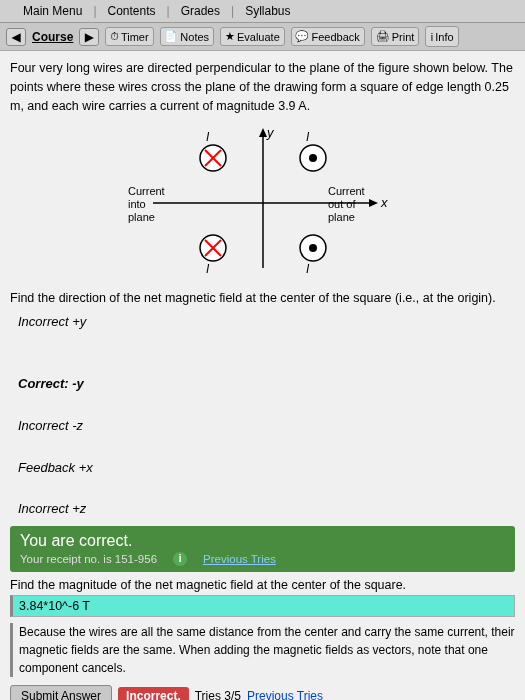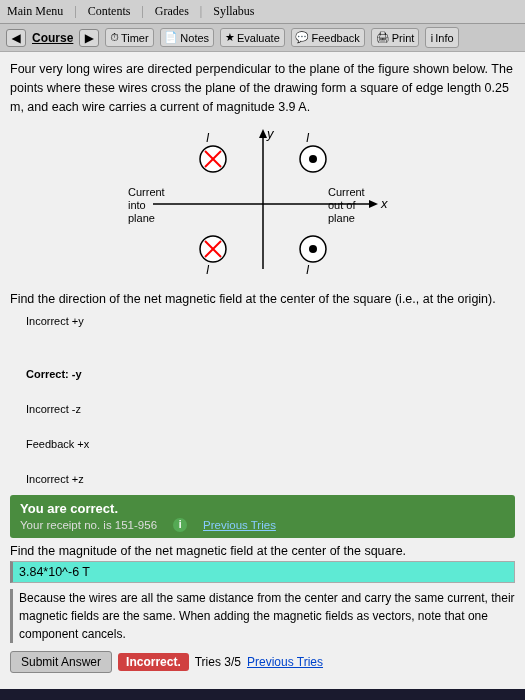--- a/index.html
+++ b/index.html
@@ -16,24 +16,23 @@
     .app-window {
       width: 525px;
       background: #e8e8e8;
       min-height: 680px;
     }
     .menu-bar {
       background: #d0d0d0;
       border-bottom: 1px solid #999;
       display: flex;
       align-items: center;
-      padding: 2px 0;
+      padding: 2px 16px;
       font-size: 12px;
       gap: 2px;
-      font-family: Liberation Serif, serif;
     }
     .menu-item {
       padding: 1px 6px;
       cursor: pointer;
       color: #000;
       border: 1px solid transparent;
     }
     .menu-separator {
       color: #888;
       padding: 0 2px;
@@ -96,24 +95,25 @@
       width: 280px;
       height: 160px;
     }
     .find-text {
       font-size: 12.5px;
       color: #000;
       margin: 6px 0 4px 0;
       line-height: 1.5;
     }
     .options-list {
-      font-size: 11px;
+      font-size: 13px;
       line-height: 1.6;
-      margin-left: 16px;
-      color: #000;
+      margin-left: 8px;
+      color: #000;
+      font-style: italic;
     }
     .option-item { display: block; }
     .option-correct { font-weight: bold; color: #000; }
     .feedback-box {
       background: #4a8c3f;
       color: white;
       padding: 6px 10px;
       border-radius: 3px;
       font-size: 12px;
       margin: 6px 0;
@@ -285,21 +285,21 @@
       <span class="option-item">Incorrect +y</span><br>
       <br>
       <span class="option-item option-correct">Correct: -y</span><br>
       <span class="option-item">Incorrect -z</span><br>
       <span class="option-item">Feedback +x</span><br>
       <span class="option-item">Incorrect +z</span>
     </div>
 
     <div class="feedback-box">
       <div style="display:flex; flex-direction:column; gap:2px;">
-        <span style="font-weight:bold; font-size:13px;">You are correct.</span>
+        <span style="font-weight:normal; font-size:16px;">You are correct.</span>
         <div style="display:flex; align-items:center; gap:16px;">
           <span class="receipt-text">Your receipt no. is 151-956</span>
           <span style="background:#5a5; border-radius:50%; width:14px; height:14px; display:inline-flex; align-items:center; justify-content:center; font-size:10px; color:white; font-weight:bold;">i</span>
           <span class="prev-tries-link">Previous Tries</span>
         </div>
       </div>
     </div>
 
     <div class="find-magnitude">Find the magnitude of the net magnetic field at the center of the square.</div>
 

